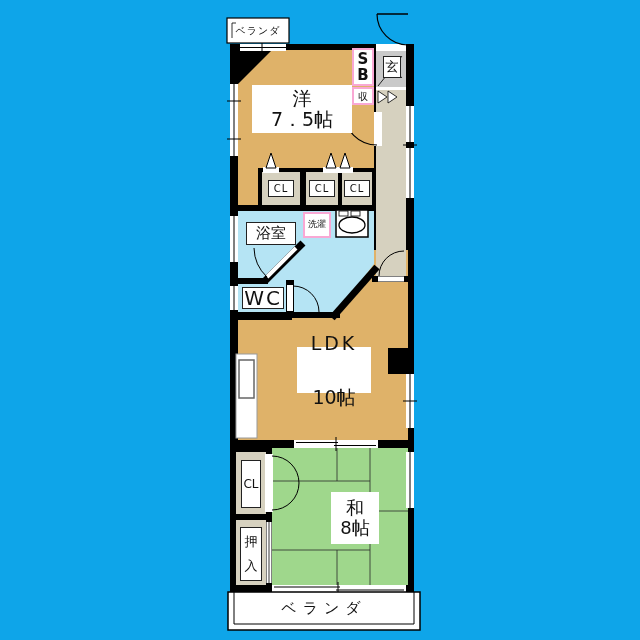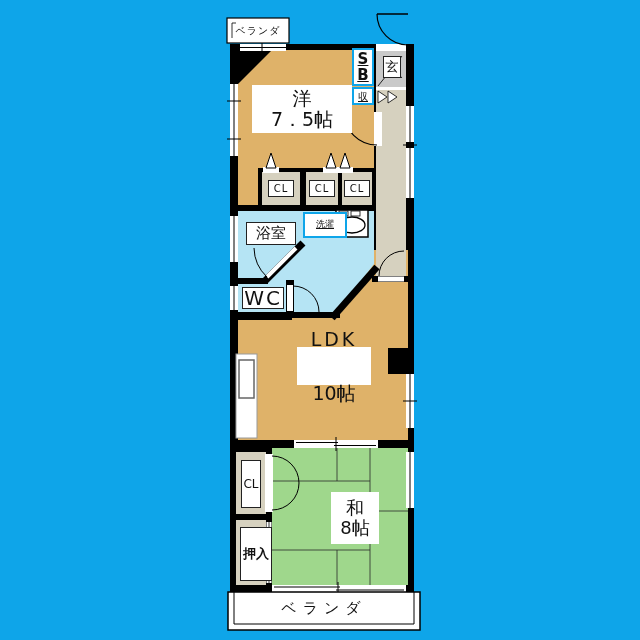--- a/index.html
+++ b/index.html
@@ -3,21 +3,21 @@
 <meta charset="utf-8">
 <style>
   html,body{margin:0;padding:0;background:#ffffff;}
   #canvas{position:relative;width:640px;height:640px;background:#0ea5e9;overflow:hidden;
           font-family:"DejaVu Sans","Liberation Sans",sans-serif;color:#111;}
   #plan-svg{position:absolute;left:0;top:0;}
   .lbl{position:absolute;display:flex;align-items:center;justify-content:center;
        background:#ffffff;text-align:center;box-sizing:border-box;line-height:1.1;}
   .lbl.col{flex-direction:column;}
   .bordered{border:1px solid #222;}
-  .thick{border:2px solid #0ea5e9;text-decoration:underline;}
+  .thick{border:2px solid #f9a8d4;}
   .vert{word-break:break-all;overflow:hidden;}
 </style>
 </head>
 <body>
 
 <div id="canvas">
 
   <svg id="plan-svg" width="640" height="640" viewBox="0 0 640 640">
 
     <rect x="230" y="44" width="184" height="548" fill="#000"></rect>
@@ -150,32 +150,32 @@
   <div class="lbl thick" style="left:352px;top:87px;width:22px;height:18px;font-size:10px;">収</div>
 
   <div class="lbl bordered" style="left:383px;top:56px;width:18px;height:22px;font-size:13px;">玄</div>
 
   <div class="lbl bordered" style="left:268px;top:180px;width:26px;height:17px;font-size:10px;letter-spacing:1px;">CL</div>
   <div class="lbl bordered" style="left:309px;top:180px;width:26px;height:17px;font-size:10px;letter-spacing:1px;">CL</div>
   <div class="lbl bordered" style="left:344px;top:180px;width:26px;height:17px;font-size:10px;letter-spacing:1px;">CL</div>
 
   <div class="lbl bordered" style="left:246px;top:222px;width:50px;height:23px;font-size:15px;">浴室</div>
 
-  <div class="lbl thick" style="left:303px;top:212px;width:44px;height:26px;font-size:9px;">洗濯</div>
+  <div class="lbl thick" style="left:303px;top:212px;width:28px;height:26px;font-size:9px;">洗濯</div>
 
   <div class="lbl bordered" style="left:242px;top:287px;width:42px;height:22px;font-size:20px;letter-spacing:2px;">WC</div>
 
-  <div class="lbl col" style="left:297px;top:347px;width:74px;height:38px;font-size:19px;gap:33px;">
+  <div class="lbl col" style="left:297px;top:347px;width:74px;height:46px;font-size:19px;gap:33px;">
     <div style="letter-spacing:3px;">LDK</div>
     <div>10帖</div>
   </div>
 
   <div class="lbl bordered vert" style="left:241px;top:460px;width:20px;height:48px;font-size:12px;line-height:21px;">CL</div>
 
-  <div class="lbl bordered vert" style="left:240px;top:527px;width:32px;height:54px;font-size:13px;line-height:24px;font-weight:bold;">押入</div>
+  <div class="lbl bordered vert" style="left:240px;top:527px;width:22px;height:54px;font-size:13px;line-height:24px;">押入</div>
 
   <div class="lbl col" style="left:331px;top:492px;width:48px;height:52px;font-size:18px;">
     <div>和</div>
     <div>8帖</div>
   </div>
 
   <div class="lbl" style="left:238px;top:598px;width:172px;height:20px;font-size:15px;letter-spacing:6px;background:transparent;">ベランダ</div>
 
 </div>
 

